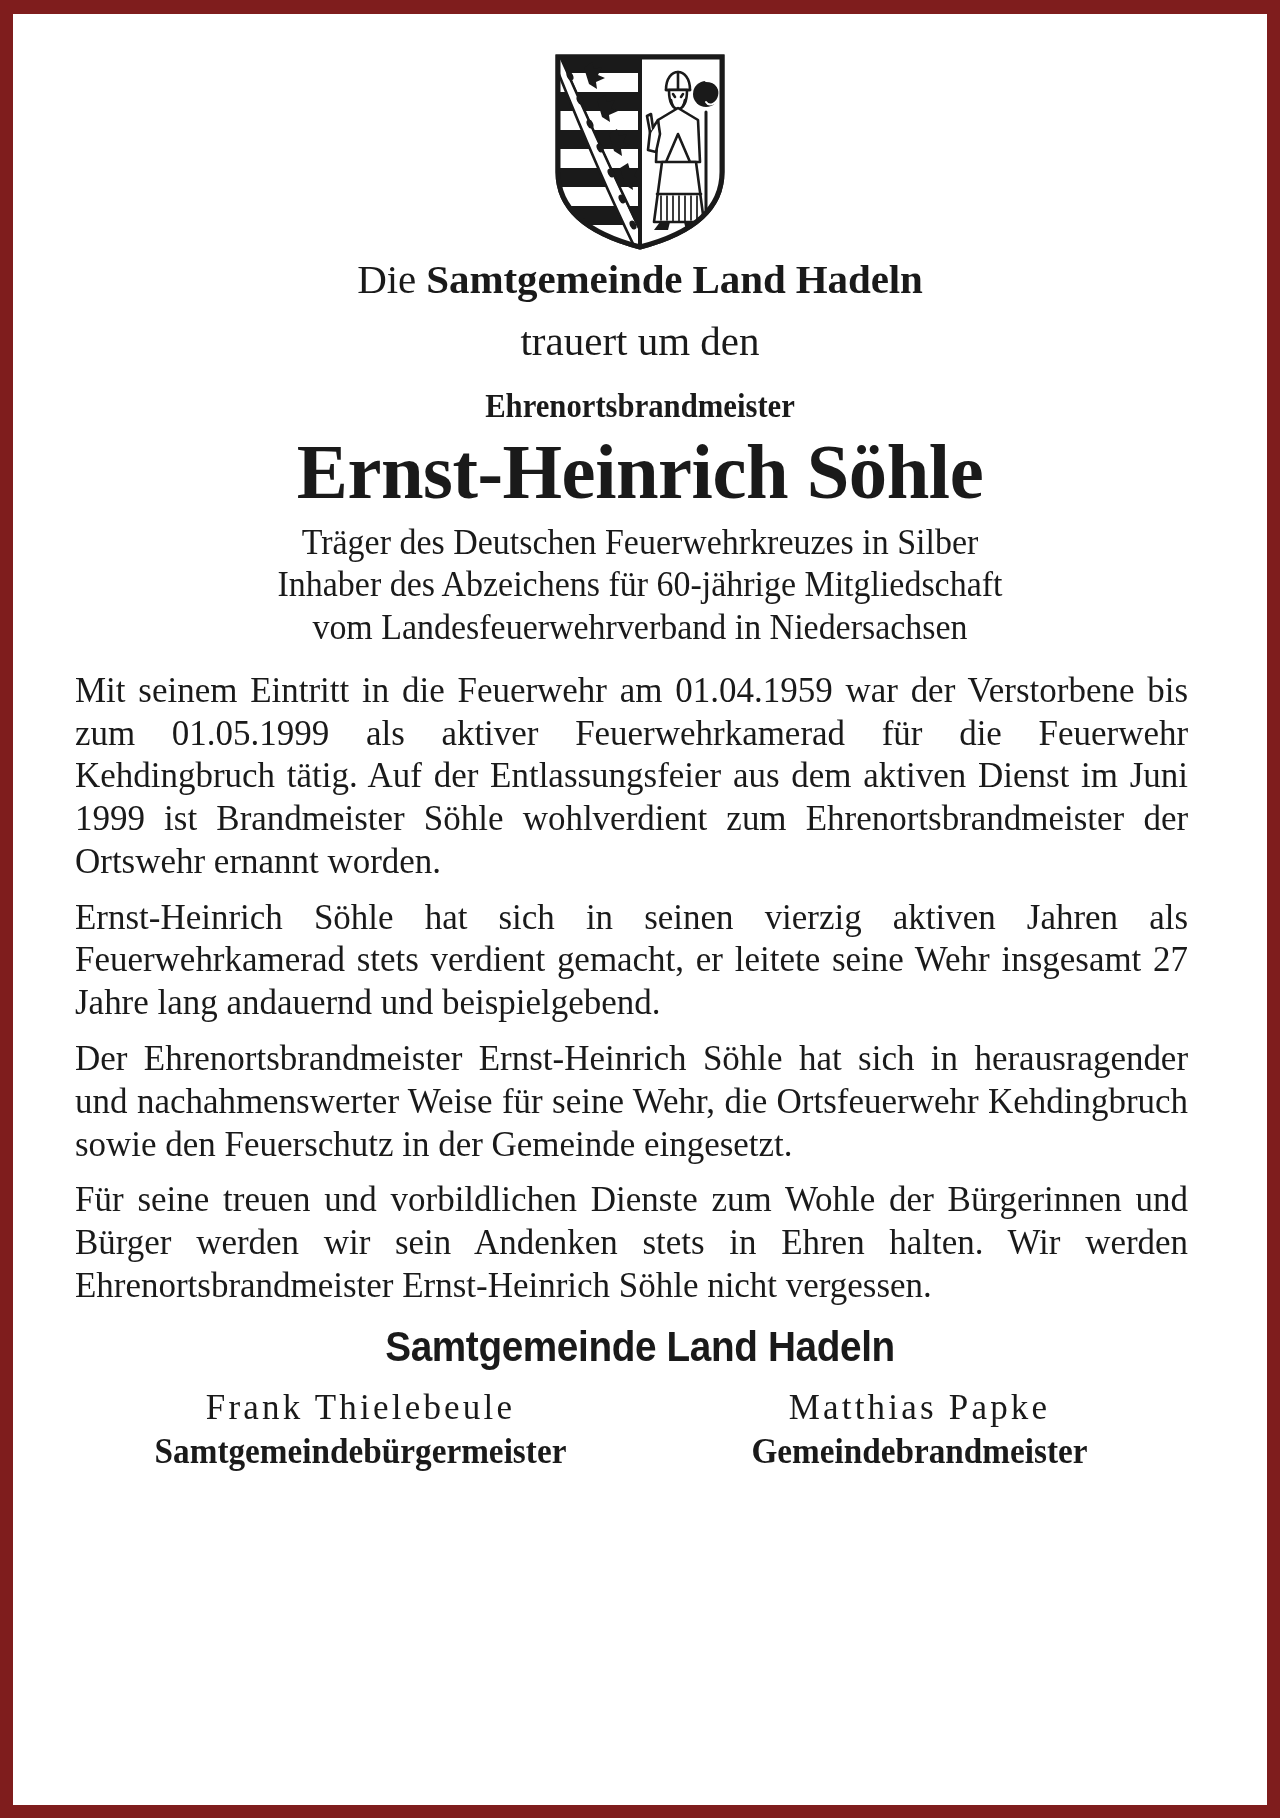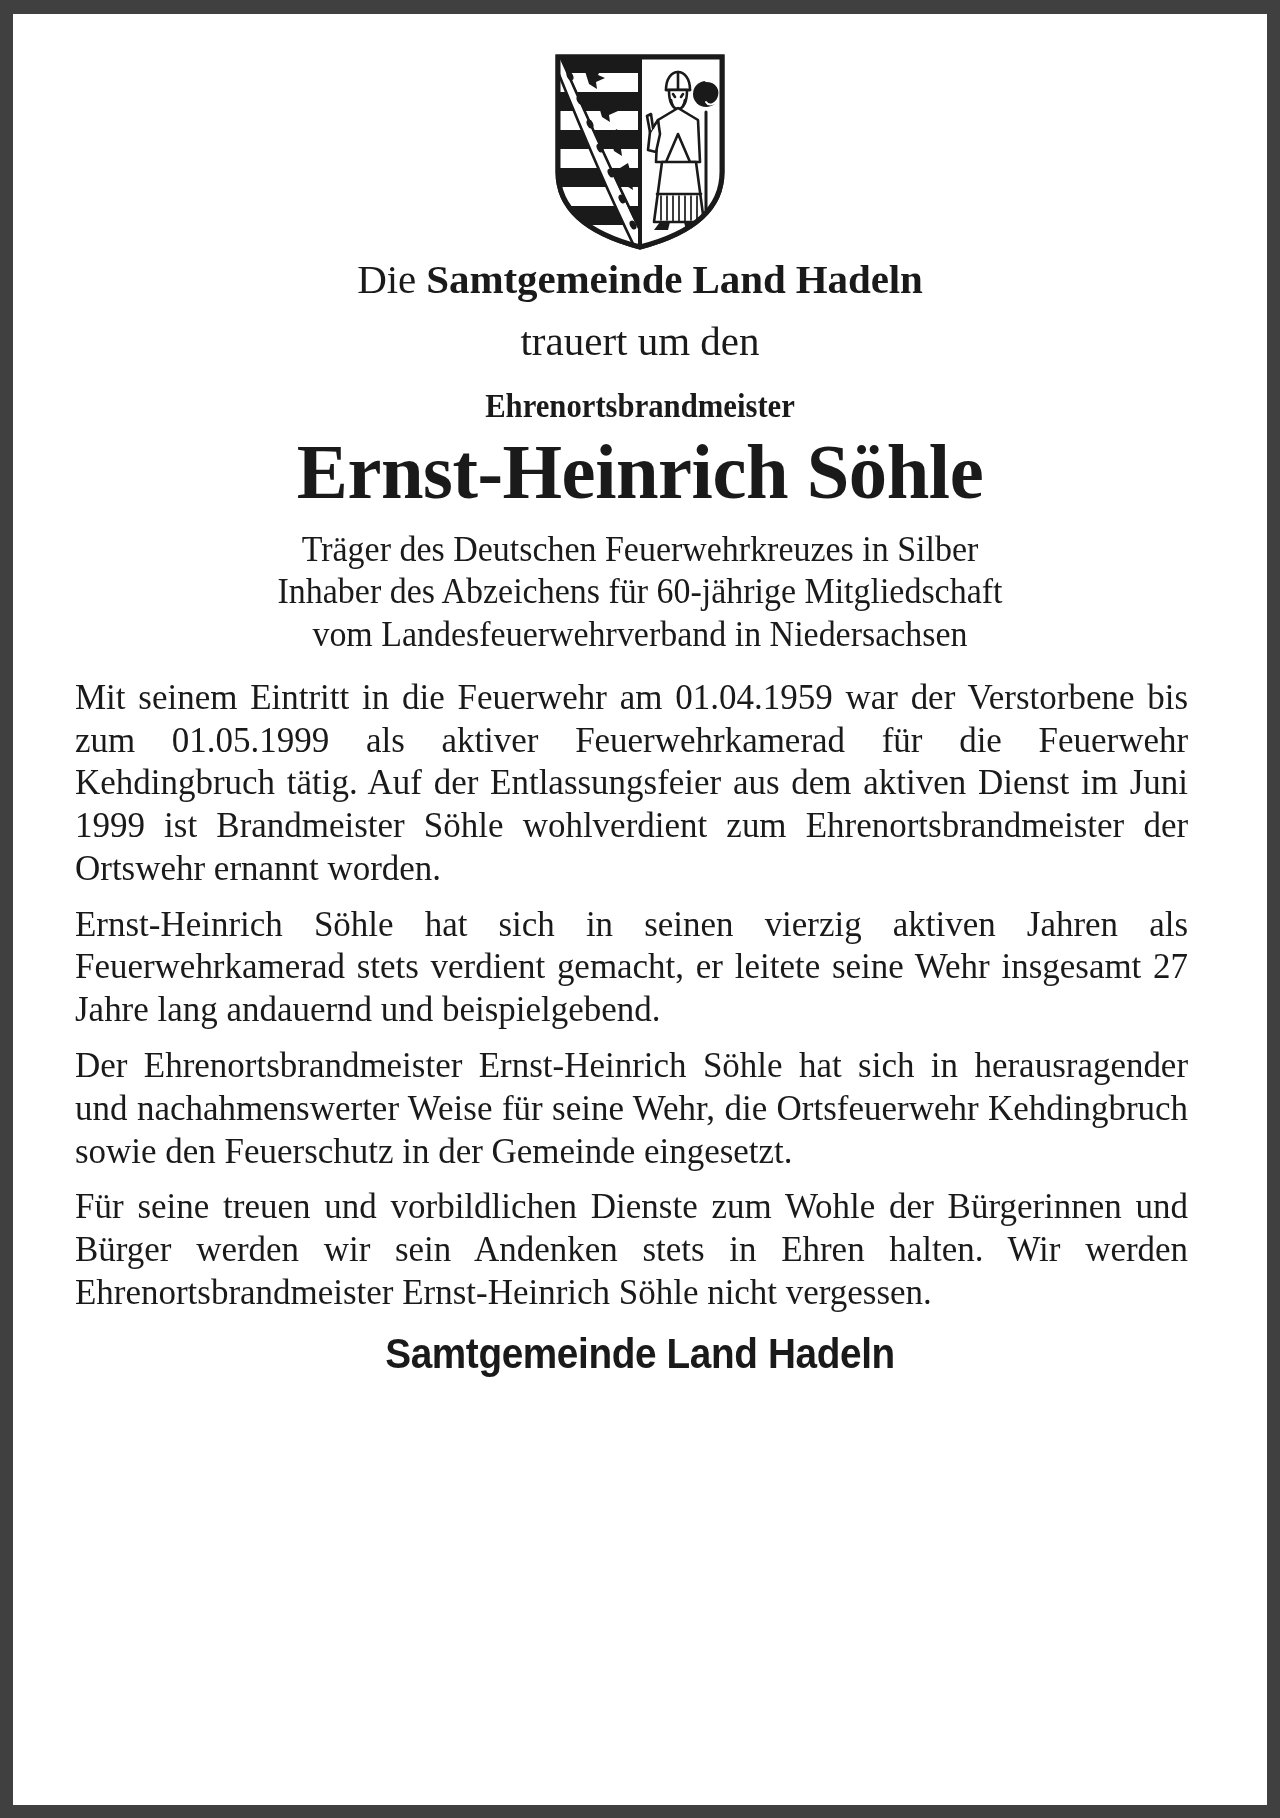--- a/index.html
+++ b/index.html
@@ -13,21 +13,21 @@
     overflow: hidden;
     font-family: "Liberation Serif", "DejaVu Serif", serif;
     color: #1a1a1a;
   }
 
   
   .notice-frame {
     box-sizing: border-box;
     width: 1280px;
     height: 1818px;
-    background: #404040;
+    background: #7f1d1d;
     padding: 14px 13px 13px 13px;
   }
   .notice-page {
     box-sizing: border-box;
     width: 100%;
     height: 100%;
     background: #ffffff;
     padding: 34px 62px 20px 62px;
     display: flex;
     flex-direction: column;
@@ -74,21 +74,21 @@
     font-size: 79px;
     font-weight: bold;
     line-height: 1.06;
     margin-top: 6px;
     letter-spacing: -0.5px;
     transform: scaleX(0.97);
   }
   .honors {
     font-size: 35px;
     line-height: 1.21;
-    margin-top: 15px;
+    margin-top: 8px;
   }
   .honors .honor-line {
     white-space: nowrap;
     transform: scaleX(0.97);
   }
 
   
   .body-block {
     width: 100%;
     margin-top: 20px;
@@ -246,16 +246,26 @@
     <div class="body-block">
       <p class="body-par">Mit seinem Eintritt in die Feuerwehr am 01.04.1959 war der Verstorbene bis zum 01.05.1999 als aktiver Feuerwehrkamerad für die Feuerwehr Kehdingbruch tätig. Auf der Entlassungsfeier aus dem aktiven Dienst im Juni 1999 ist Brandmeister Söhle wohlverdient zum Ehrenortsbrandmeister der Ortswehr ernannt worden.</p>
       <p class="body-par">Ernst-Heinrich Söhle hat sich in seinen vierzig aktiven Jahren als Feuerwehrkamerad stets verdient gemacht, er leitete seine Wehr insgesamt 27 Jahre lang andauernd und beispielgebend.</p>
       <p class="body-par">Der Ehrenortsbrandmeister Ernst-Heinrich Söhle hat sich in herausragender und nachahmenswerter Weise für seine Wehr, die Ortsfeuerwehr Kehdingbruch sowie den Feuerschutz in der Gemeinde eingesetzt.</p>
       <p class="body-par">Für seine treuen und vorbildlichen Dienste zum Wohle der Bürgerinnen und Bürger werden wir sein Andenken stets in Ehren halten. Wir werden Ehrenortsbrandmeister Ernst-Heinrich Söhle nicht vergessen.</p>
     </div>
 
     <div class="sign-block">
       <div class="authority">Samtgemeinde Land Hadeln</div>
 
+      <div class="signatories">
+        <div class="signatory">
+          <div class="sig-name">Frank Thielebeule</div>
+          <div class="sig-role">Samtgemeindebürgermeister</div>
+        </div>
+        <div class="signatory">
+          <div class="sig-name">Matthias Papke</div>
+          <div class="sig-role">Gemeindebrandmeister</div>
+        </div>
+      </div>
     </div>
 
   </div>
 </div>
 
 </body></html>

